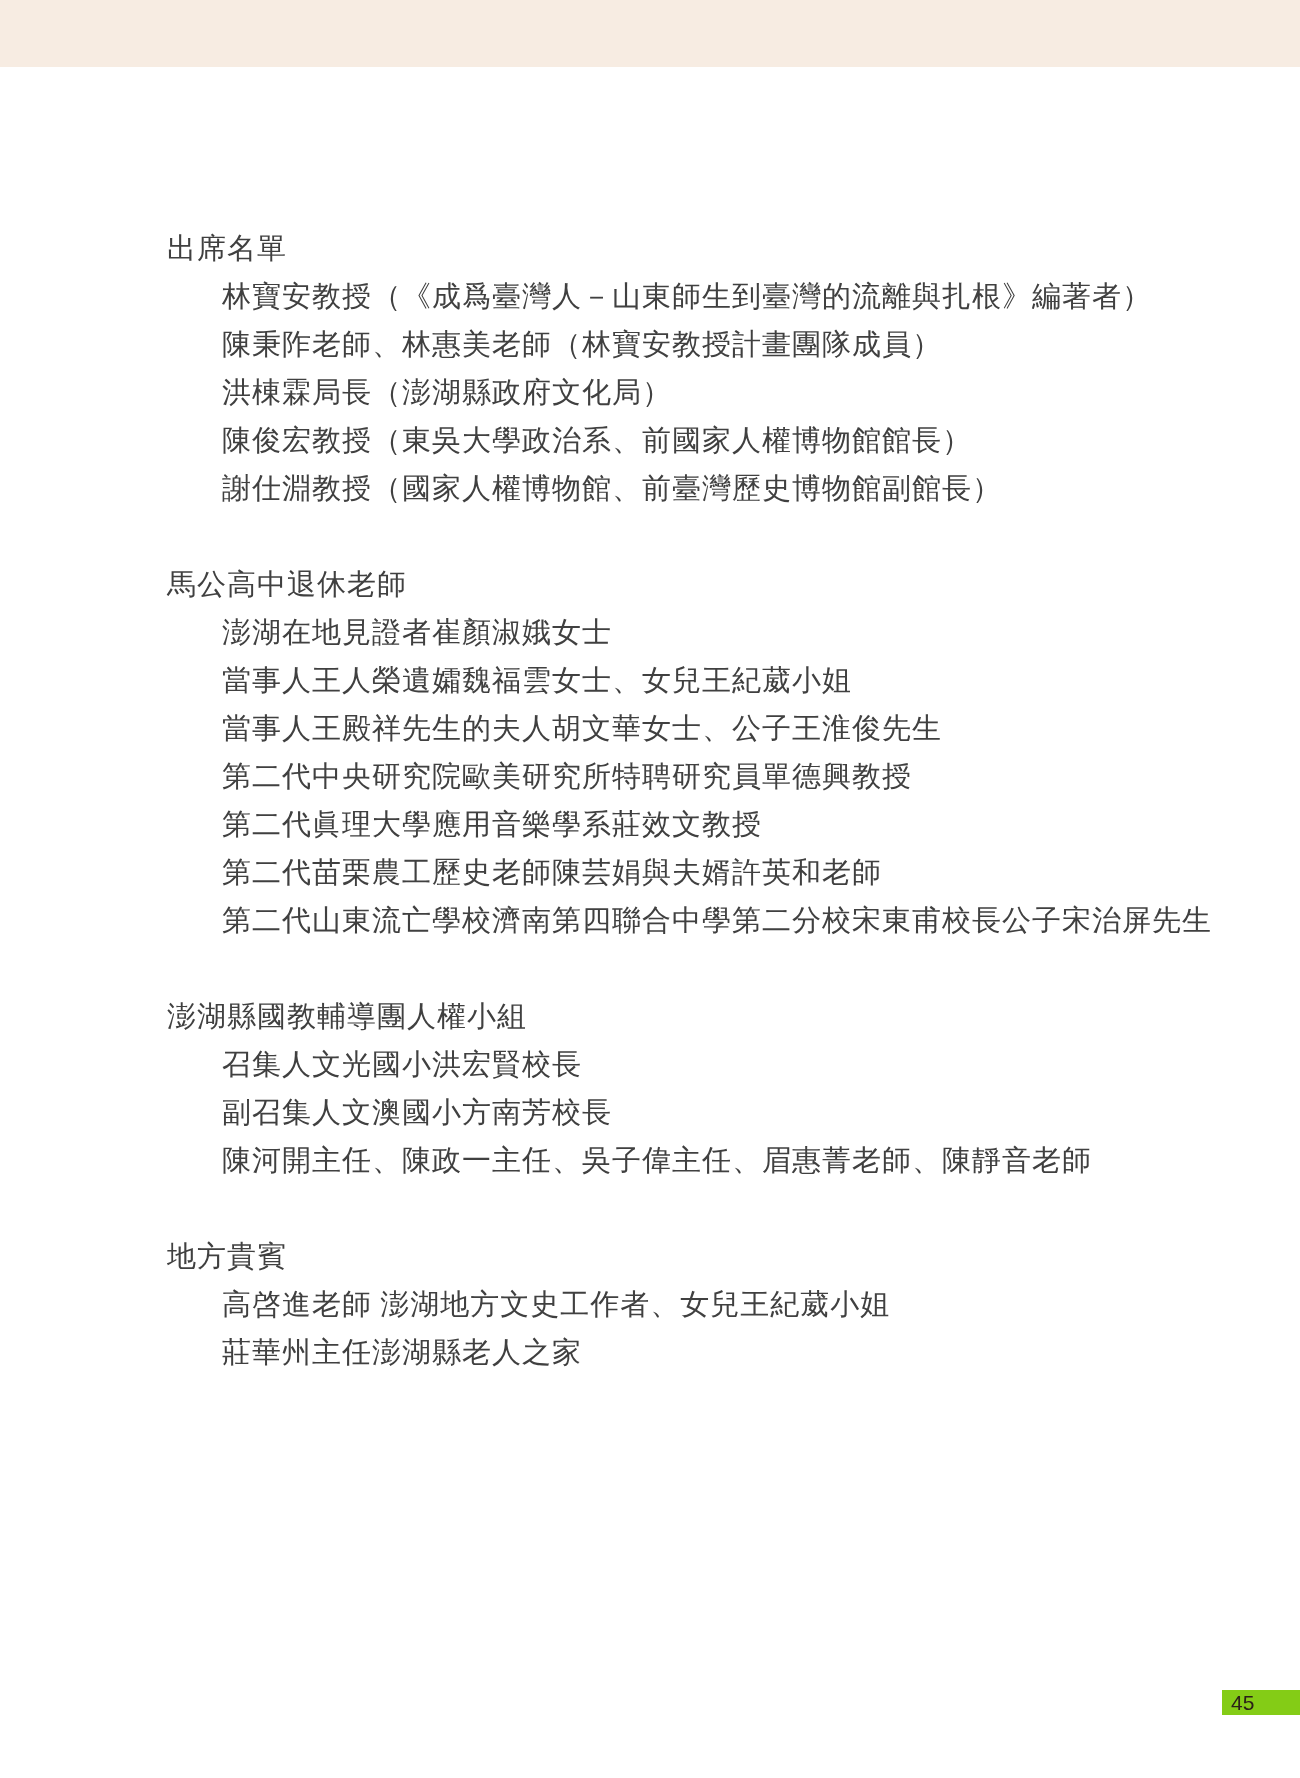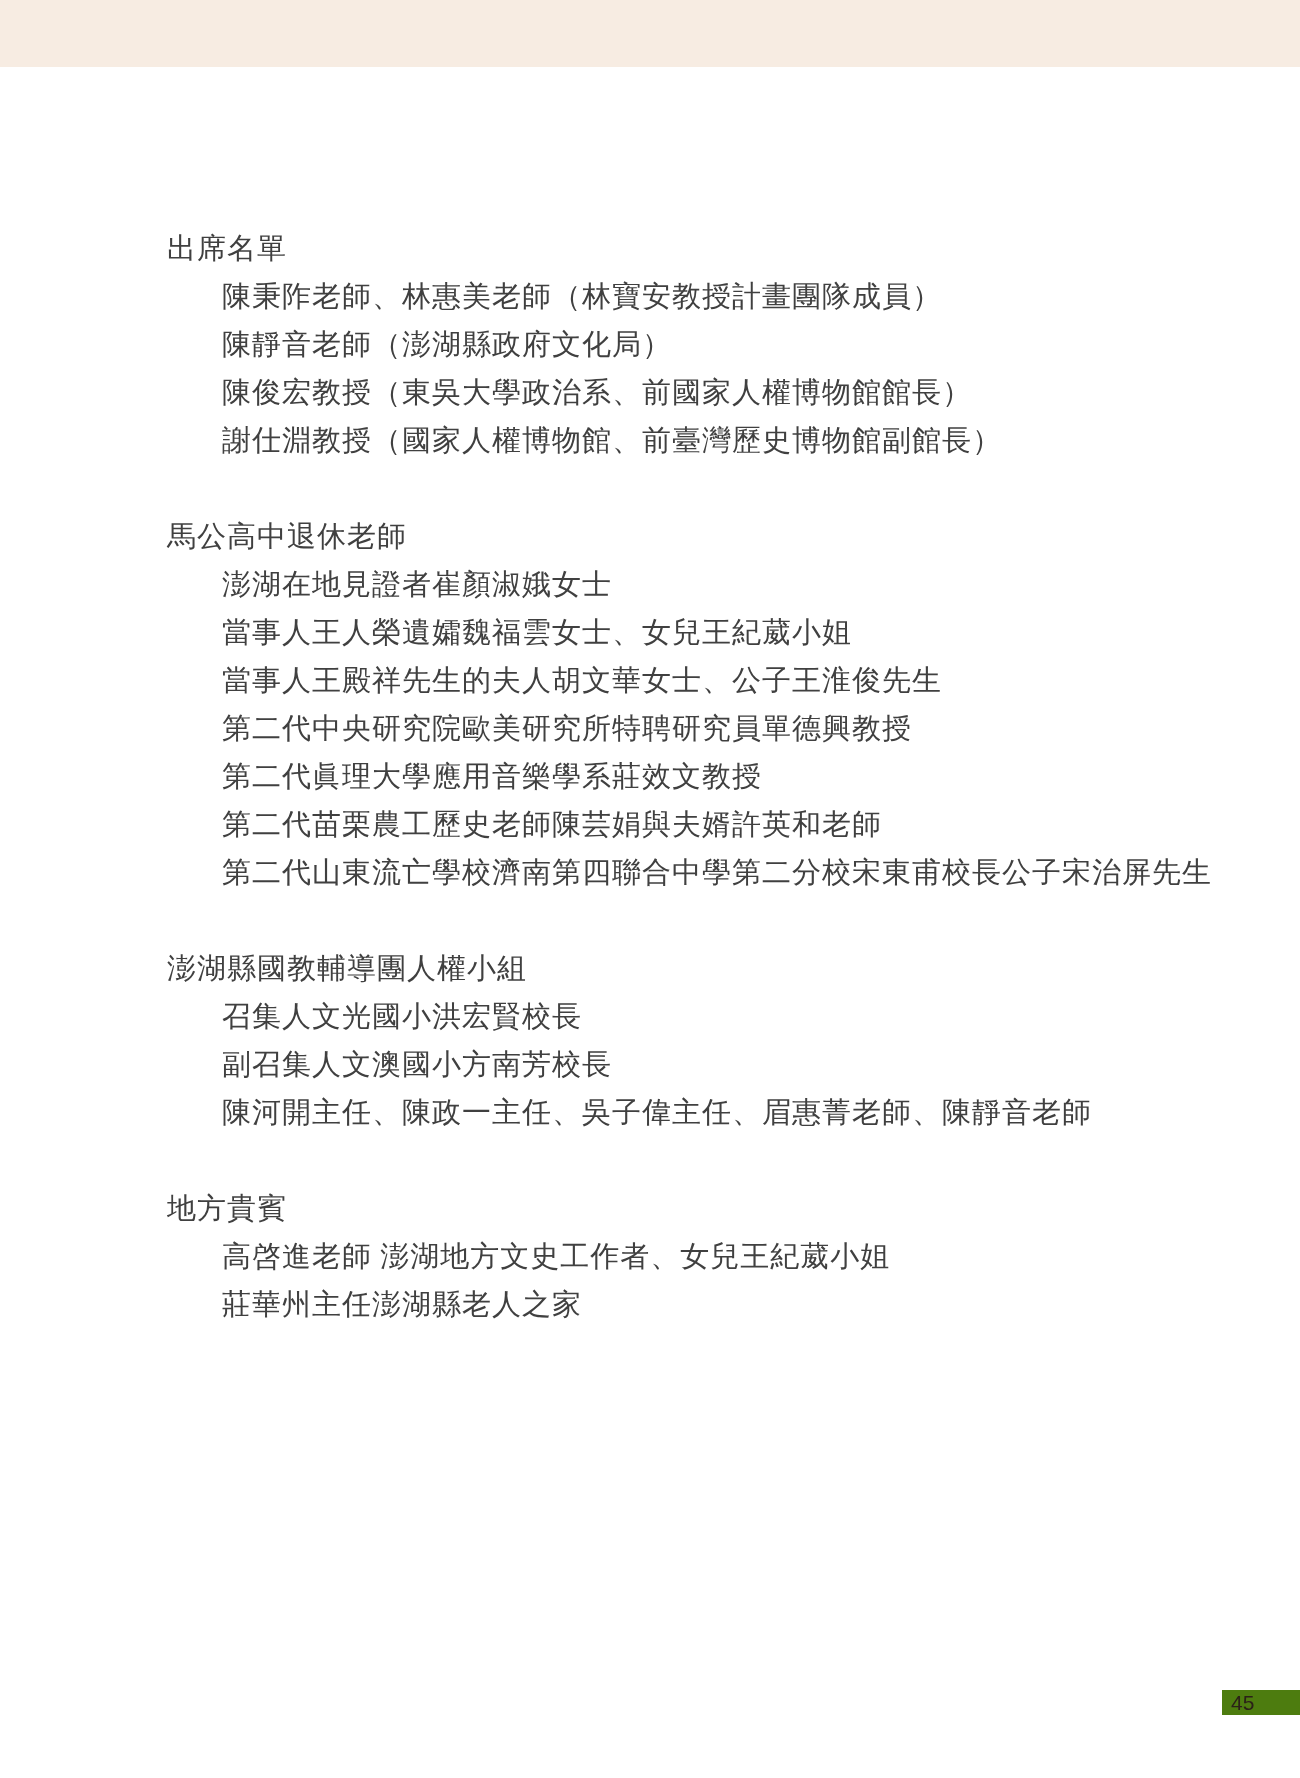--- a/index.html
+++ b/index.html
@@ -47,43 +47,44 @@
     margin: 0 0 0 55px;
     letter-spacing: 1px;
     white-space: nowrap;
   }
   .page-badge {
     position: absolute;
     top: 1690px;
     right: 0;
     width: 78px;
     height: 25px;
-    background: #4d7c0f;
+    background: #84cc16;
     display: flex;
     align-items: center;
   }
   .page-badge span {
     font-family: "Liberation Sans", "DejaVu Sans", sans-serif;
     font-size: 21px;
     line-height: 25px;
     color: #2b2118;
     padding-left: 9px;
   }
 </style>
 </head>
 <body>
 
 <div class="top-bar"></div>
 
 <main class="content">
 
   <section class="sec">
     <h2 class="heading">出席名單</h2>
+    <p class="line">林寶安教授（《成爲臺灣人－山東師生到臺灣的流離與扎根》編著者）</p>
     <p class="line">陳秉阼老師、林惠美老師（林寶安教授計畫團隊成員）</p>
-    <p class="line">陳靜音老師（澎湖縣政府文化局）</p>
+    <p class="line">洪棟霖局長（澎湖縣政府文化局）</p>
     <p class="line">陳俊宏教授（東吳大學政治系、前國家人權博物館館長）</p>
     <p class="line">謝仕淵教授（國家人權博物館、前臺灣歷史博物館副館長）</p>
   </section>
 
   <section class="sec">
     <h2 class="heading">馬公高中退休老師</h2>
     <p class="line">澎湖在地見證者崔顏淑娥女士</p>
     <p class="line">當事人王人榮遺孀魏福雲女士、女兒王紀葳小姐</p>
     <p class="line">當事人王殿祥先生的夫人胡文華女士、公子王淮俊先生</p>
     <p class="line">第二代中央研究院歐美研究所特聘研究員單德興教授</p>

